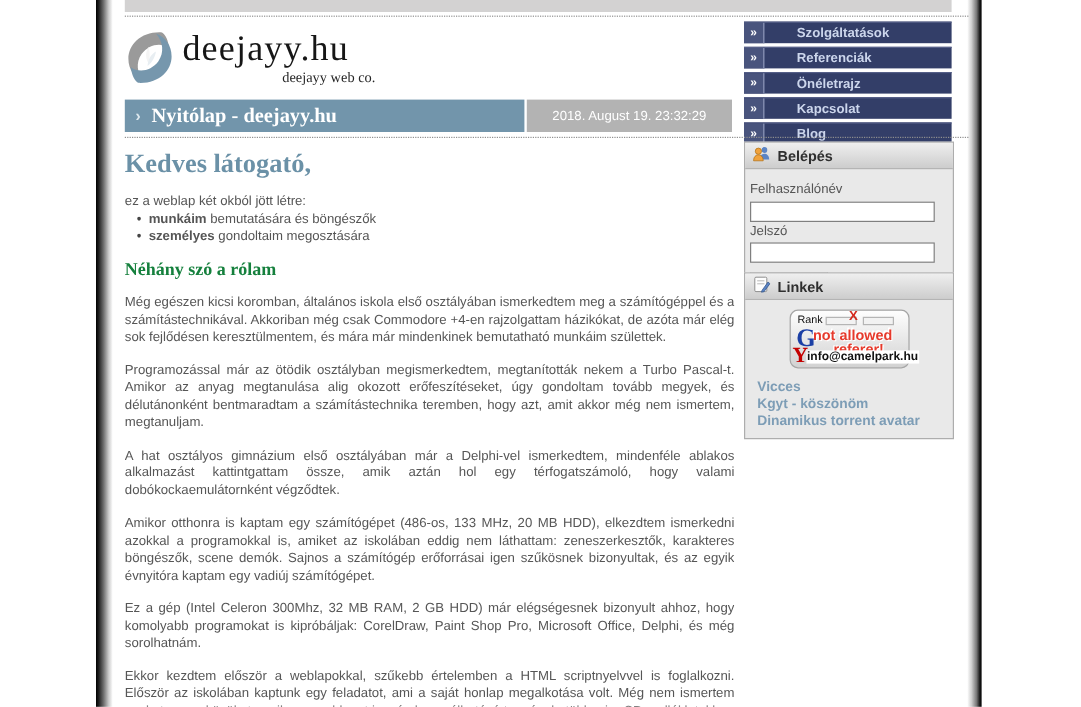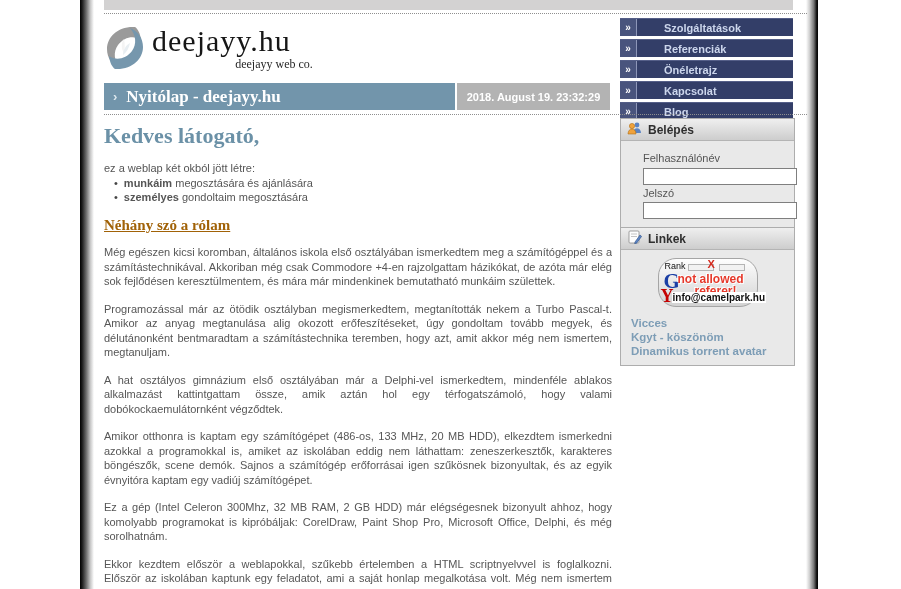--- a/index.html
+++ b/index.html
@@ -19,45 +19,45 @@
   
   .logo{position:absolute;left:104px;top:24px;display:flex;align-items:flex-start;cursor:pointer;}
   .logo-text{font-family:"Liberation Serif","DejaVu Serif",serif;position:relative;margin-left:6px;}
   .logo-name{font-size:30px;color:#161616;letter-spacing:1px;line-height:34px;}
   .logo-tagline{font-size:12px;color:#262626;position:absolute;right:-22px;top:33px;white-space:nowrap;}
   
   .titlebar{position:absolute;left:104px;top:83px;width:506px;height:27px;display:flex;}
   .title-main{flex:1;background:#7295ab;color:#fff;display:flex;align-items:center;
     font-family:"Liberation Serif","DejaVu Serif",serif;font-weight:bold;font-size:17px;padding-left:9px;}
   .title-chevron{font-size:13px;margin-right:9px;color:#dde8ee;font-family:"Liberation Sans",sans-serif;}
-  .title-date{width:153px;margin-left:2px;background:#b3b3b3;color:#fff;
-    font-size:11px;font-weight:bold;display:flex;align-items:center;justify-content:center;}
+  .title-date{width:171px;margin-left:2px;background:#b3b3b3;color:#fff;
+    font-size:11px;font-weight:normal;display:flex;align-items:center;justify-content:center;}
   
   .menu{position:absolute;left:620px;top:18px;width:173px;}
   .menu-item{display:flex;align-items:stretch;height:17px;margin-bottom:3px;
     background:#333e68;border-top:1px solid #555f88;cursor:pointer;}
   .menu-bullet{width:16px;background:#49547d;color:#fff;font-size:10px;font-weight:bold;
     display:flex;align-items:center;justify-content:center;border-right:1px solid #8d96b8;}
   .menu-label{padding-left:27px;color:#ccd6ec;font-weight:bold;font-size:11px;align-self:center;}
   
   .side-box{position:absolute;left:620px;width:173px;border:1px solid #adadad;background:#e9e9e9;}
   .box-header{height:21px;background:linear-gradient(#efefef,#cdcdcd);border-bottom:1px solid #b4b4b4;
     display:flex;align-items:center;padding-left:6px;font-weight:bold;font-size:12px;color:#2f2f2f;gap:6px;}
   .login-box{top:118px;}
   .links-box{top:227px;}
-  .login-body{padding:9px 22px 10px;}
+  .login-body{padding:9px 4px 10px;}
   .form-label{font-size:11px;color:#555;margin:2px 0 2px;}
   .form-input{width:148px;height:15px;border:1px solid #7f7f7f;background:#fff;font-size:11px;padding:0 2px;}
   .submit-btn{margin-top:8px;font-size:11px;padding:2px 11px;color:#111;
     background:linear-gradient(#efefef,#d2d2d2);border:1px solid #8a8a8a;
     border-right:2px solid #4a4a4a;border-bottom:2px solid #4a4a4a;cursor:pointer;
     font-family:"Liberation Sans",sans-serif;}
   
   .banner{width:98px;height:47px;margin:8px auto 9px;position:relative;border:1px solid #a5a5a5;
-    border-radius:18px;background:linear-gradient(#fefefe,#d2d2d2);cursor:pointer;}
+    border-radius:7px;background:linear-gradient(#fefefe,#d2d2d2);cursor:pointer;}
   .banner span{position:absolute;white-space:nowrap;}
   .b-rank{left:6px;top:2px;font-size:9px;color:#111;}
   .b-bar1{left:29px;top:5px;width:24px;height:5px;background:#f2f2f2;border:1px solid #b5b5b5;}
   .b-bar2{left:60px;top:5px;width:24px;height:5px;background:#f2f2f2;border:1px solid #b5b5b5;}
   .b-x{left:49px;top:-1px;color:#d42a1e;font-weight:bold;font-size:11px;}
   .b-g{left:5px;top:10px;font-family:"Liberation Serif","DejaVu Serif",serif;font-size:21px;
     font-weight:bold;color:#1b3fa5;}
   .b-l1{left:19px;top:13px;color:#e6392b;font-weight:bold;font-size:12px;
     text-shadow:0 0 2px #fff,1px 1px 0 #fff,-1px -1px 0 #fff;}
   .b-l2{left:36px;top:25px;color:#e6392b;font-weight:bold;font-size:12px;
@@ -68,22 +68,22 @@
   .side-links{padding:0 6px 7px 10px;}
   .side-link{color:#7d9db6;font-weight:bold;font-size:11.5px;line-height:14px;cursor:pointer;}
   
   .main{position:absolute;left:104px;top:116px;width:508px;height:473px;overflow:hidden;}
   .main h1{font-family:"Liberation Serif","DejaVu Serif",serif;font-size:22px;color:#6b91a7;
     margin:7px 0 13px;font-weight:bold;}
   .intro{font-size:11px;color:#555;margin:0 0 2px;}
   .intro-list{margin:2px 0 4px 10px;padding:0;list-style:none;}
   .intro-list li{font-size:11px;color:#555;line-height:14px;}
   .intro-list li::before{content:"•";margin:0 6px 0 0;color:#444;}
-  .main h2{font-family:"Liberation Serif","DejaVu Serif",serif;font-size:15px;color:#a16207;
-    margin:13px 0 11px;font-weight:bold;text-decoration:underline;}
+  .main h2{font-family:"Liberation Serif","DejaVu Serif",serif;font-size:15px;color:#15803d;
+    margin:13px 0 11px;font-weight:bold;}
   .para{font-size:11px;color:#565656;line-height:14.5px;text-align:justify;margin:0 0 13px;}
   .b{font-weight:bold;}
 </style>
 </head>
 <body>
 
 <div class="shadow-left"></div>
 <div class="shadow-right"></div>
 <div class="topbar"></div>
 <div class="dots one"></div>
@@ -133,21 +133,21 @@
       <span class="menu-label">Blog</span>
     </div>
   </div>
 
 <div class="dots two"></div>
 
 <div class="main">
   <h1>Kedves látogató,</h1>
   <p class="intro">ez a weblap két okból jött létre:</p>
   <ul class="intro-list">
-      <li><span class="b">munkáim</span><span> megosztására és ajánlására</span></li>
+      <li><span class="b">munkáim</span><span> bemutatására és böngészők</span></li>
       <li><span class="b">személyes</span><span> gondoltaim megosztására</span></li>
     </ul>
   <h2>Néhány szó a rólam</h2>
   <div>
       <p class="para"><span>Még egészen kicsi koromban, általános iskola első osztályában ismerkedtem meg a számítógéppel és a számítástechnikával. Akkoriban még csak Commodore +4-en rajzolgattam házikókat, de azóta már elég sok fejlődésen keresztülmentem, és mára már mindenkinek bemutatható munkáim születtek.</span></p>
       <p class="para"><span>Programozással már az ötödik osztályban megismerkedtem, megtanították nekem a Turbo Pascal-t. Amikor az anyag megtanulása alig okozott erőfeszítéseket, úgy gondoltam tovább megyek, és délutánonként bentmaradtam a számítástechnika teremben, hogy azt, amit akkor még nem ismertem, megtanuljam.</span></p>
       <p class="para"><span>A hat osztályos gimnázium első osztályában már a Delphi-vel ismerkedtem, mindenféle ablakos alkalmazást kattintgattam össze, amik aztán hol egy térfogatszámoló, hogy valami dobókockaemulátornként végződtek.</span></p>
       <p class="para"><span>Amikor otthonra is kaptam egy számítógépet (486-os, 133 MHz, 20 MB HDD), elkezdtem ismerkedni azokkal a programokkal is, amiket az iskolában eddig nem láthattam: zeneszerkesztők, karakteres böngészők, scene demók. Sajnos a számítógép erőforrásai igen szűkösnek bizonyultak, és az egyik évnyitóra kaptam egy vadiúj számítógépet.</span></p>
       <p class="para"><span>Ez a gép (Intel Celeron 300Mhz, 32 MB RAM, 2 GB HDD) már elégségesnek bizonyult ahhoz, hogy komolyabb programokat is kipróbáljak: CorelDraw, Paint Shop Pro, Microsoft Office, Delphi, és még sorolhatnám.</span></p>
       <p class="para"><span>Ekkor kezdtem először a weblapokkal, szűkebb értelemben a HTML scriptnyelvvel is foglalkozni. Először az iskolában kaptunk egy feladatot, ami a saját honlap megalkotása volt. Még nem ismertem azokat az eszközöket, amik egy weblapot igazán használhatóvá tennének, többnyire CD mellékletekben található képekkel és kevésbé fontos szövegekkel tettem tartalmasabbá az első munkámat.</span></p>

